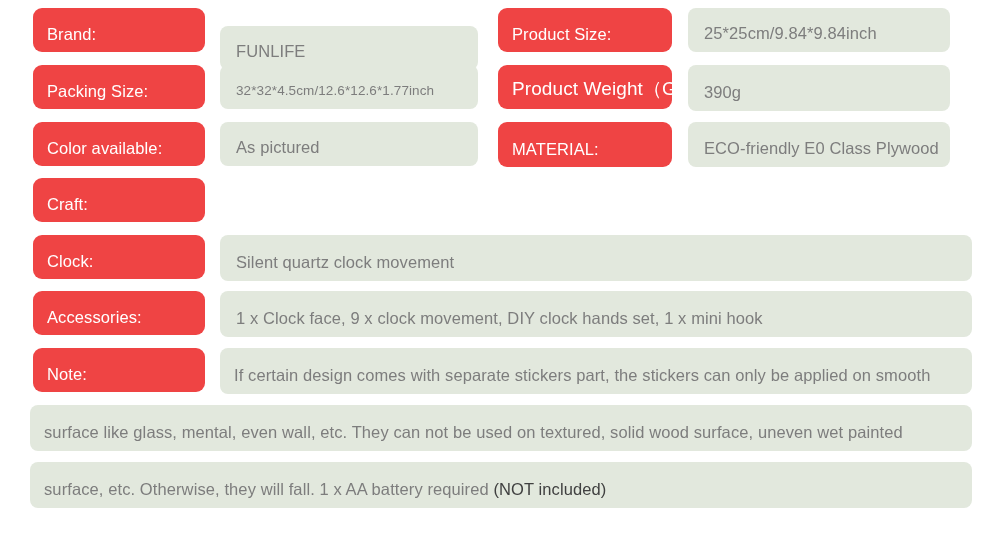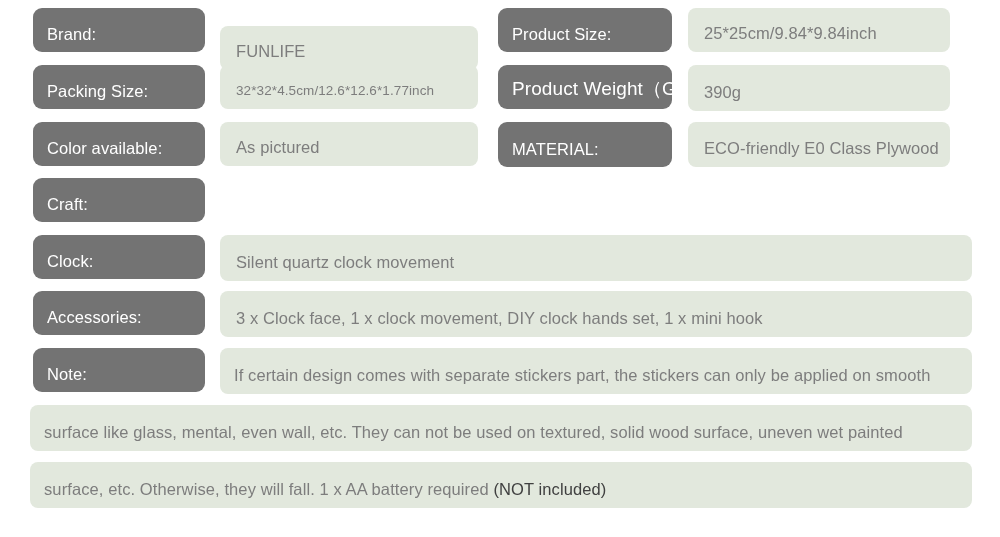--- a/index.html
+++ b/index.html
@@ -18,21 +18,21 @@
   .sheet {
     position: absolute;
     left: 0; top: 0;
     width: 1000px;
     height: 537px;
   }
 
   
   .pill {
     position: absolute;
-    background: #737373;
+    background: #ef4444;
     border-radius: 9px;
     box-sizing: border-box;
     display: flex;
     align-items: flex-end;
     overflow: hidden;
   }
   .pill .txt {
     color: #ffffff;
     font-size: 16.5px;
     line-height: 1;
@@ -128,21 +128,21 @@
     <span class="txt">Clock:</span>
   </div>
   <div class="vbox" style="left:220px; top:235px; width:752px; height:46px;">
     <span class="txt">Silent quartz clock movement</span>
   </div>
 
   <div class="pill" style="left:33px; top:291px; width:172px; height:44px;">
     <span class="txt">Accessories:</span>
   </div>
   <div class="vbox" style="left:220px; top:291px; width:752px; height:46px;">
-    <span class="txt">3 x Clock face, 1 x clock movement, DIY clock hands set, 1 x mini hook</span>
+    <span class="txt">1 x Clock face, 9 x clock movement, DIY clock hands set, 1 x mini hook</span>
   </div>
 
   <div class="pill" style="left:33px; top:348px; width:172px; height:44px;">
     <span class="txt">Note:</span>
   </div>
   <div class="vbox note" style="left:220px; top:348px; width:752px; height:46px;">
     <span class="txt">If certain design comes with separate stickers part, the stickers can only be applied on smooth</span>
   </div>
 
   <div class="vbox note" style="left:30px; top:405px; width:942px; height:46px;">

